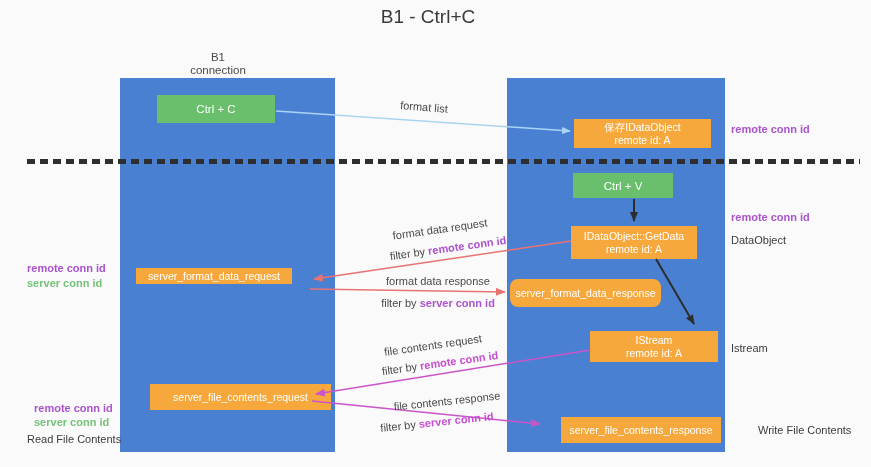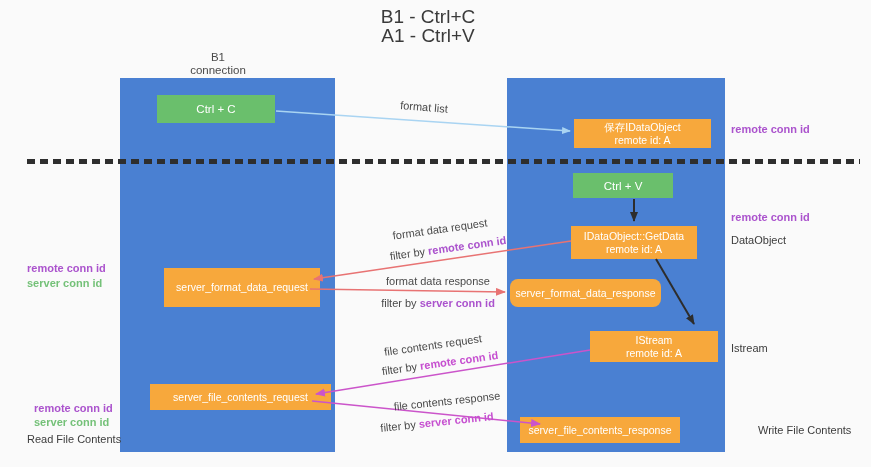--- a/index.html
+++ b/index.html
@@ -26,21 +26,20 @@
   .annot.dark{color:#3c3c3c;}
   .annot.bold{font-weight:bold;}
 </style>
 </head>
 <body>
 
 <div id="canvas">
 
   <div class="title">
     <div>B1 - Ctrl+C</div>
-    <div>A1 - Ctrl+V</div>
   </div>
 
   <div class="lane-header" style="left:168px;top:51px;width:100px;">
     <div>B1</div>
     <div>connection</div>
   </div>
   <div class="lane-header" style="left:567px;top:51px;width:100px;margin-top:44px;">
     <div>A1</div>
     <div>remote</div>
   </div>
@@ -61,38 +60,38 @@
 
   <div class="node green" style="left:573px;top:173px;width:100px;height:25px;">
     <div>Ctrl + V</div>
   </div>
 
   <div class="node orange" style="left:571px;top:226px;width:126px;height:33px;">
     <div>IDataObject::GetData</div>
     <div>remote id: A</div>
   </div>
 
-  <div class="node orange" style="left:164px;top:268px;width:156px;height:39px;">
+  <div class="node orange" style="left:136px;top:268px;width:156px;height:16px;">
     <div>server_format_data_request</div>
   </div>
 
   <div class="node orange" style="left:510px;top:279px;width:151px;height:28px;border-radius:8px;">
     <div>server_format_data_response</div>
   </div>
 
   <div class="node orange" style="left:590px;top:331px;width:128px;height:31px;">
     <div>IStream</div>
     <div>remote id: A</div>
   </div>
 
   <div class="node orange" style="left:150px;top:384px;width:181px;height:26px;">
     <div>server_file_contents_request</div>
   </div>
 
-  <div class="node orange" style="left:520px;top:417px;width:160px;height:26px;">
+  <div class="node orange" style="left:561px;top:417px;width:160px;height:26px;">
     <div>server_file_contents_response</div>
   </div>
 
   <svg class="edges" width="871" height="467">
     <defs>
       <marker id="ah-blue" markerWidth="9" markerHeight="8" refX="8" refY="3.5" orient="auto" markerUnits="userSpaceOnUse">
         <path d="M0,0 L9,3.5 L0,7 z" fill="#a9d4f2"></path>
       </marker>
       <marker id="ah-black" markerWidth="10" markerHeight="9" refX="9" refY="4" orient="auto" markerUnits="userSpaceOnUse">
         <path d="M0,0 L10,4 L0,8 z" fill="#2d2d2d"></path>

